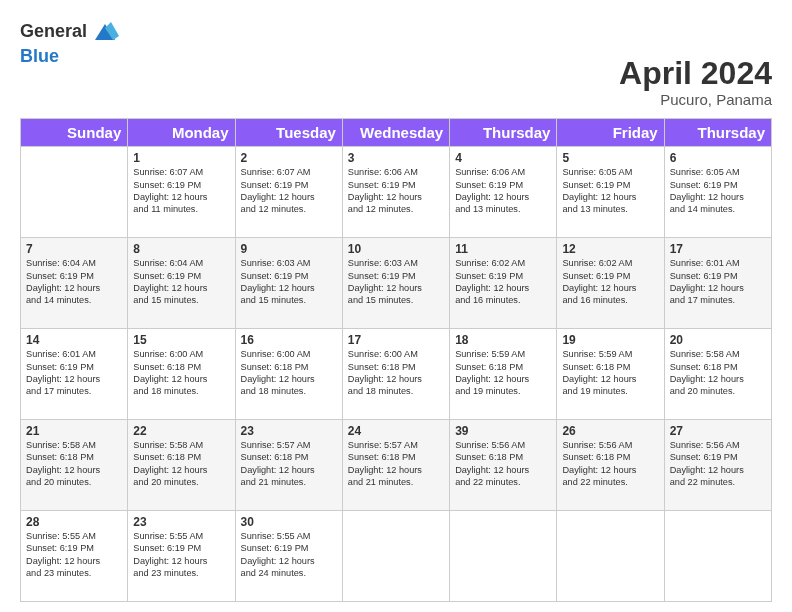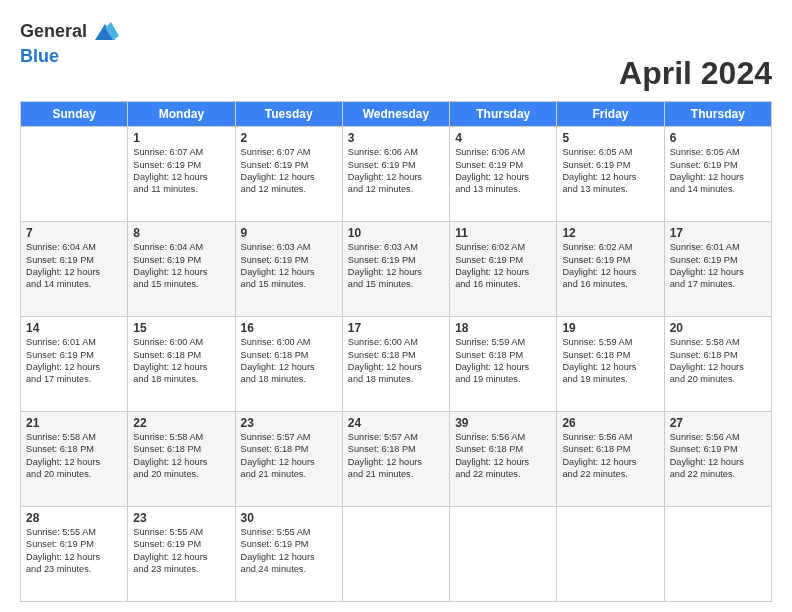--- a/index.html
+++ b/index.html
@@ -53,25 +53,25 @@
       font-size: 15px;
       color: #555;
     }
     .calendar {
       flex: 1;
       border-collapse: collapse;
       width: 100%;
       font-size: 10px;
     }
     .calendar th {
-      background-color: #3b82f6;
+      background-color: #8b5cf6;
       color: #fff;
-      text-align: center;
+      text-align: right;
       padding: 5px 6px;
-      font-size: 12px;
+      font-size: 15px;
       font-weight: bold;
       border: 1px solid #ccc;
     }
     .calendar td {
       border: 1px solid #ccc;
       vertical-align: top;
       padding: 4px 5px;
       width: calc(100% / 7);
       height: 74px;
     }
@@ -116,20 +116,21 @@
         <span class="logo-general">General</span>
         <svg class="logo-icon" viewBox="0 0 28 28">
           <polygon points="4,22 14,6 24,22" fill="#2478c8"></polygon>
           <polygon points="14,10 22,22 28,18 20,4" fill="#4ab0e0"></polygon>
         </svg>
       </div>
       <span class="logo-blue">Blue</span>
     </div>
     <div class="title-area">
       <div class="month-title">April 2024</div>
+      <div class="location-title">Pucuro, Panama</div>
     </div>
   </div>
 
   <table class="calendar">
     <thead>
       <tr>
       <th>Sunday</th>
           <th>Monday</th>
           <th>Tuesday</th>
           <th>Wednesday</th>

